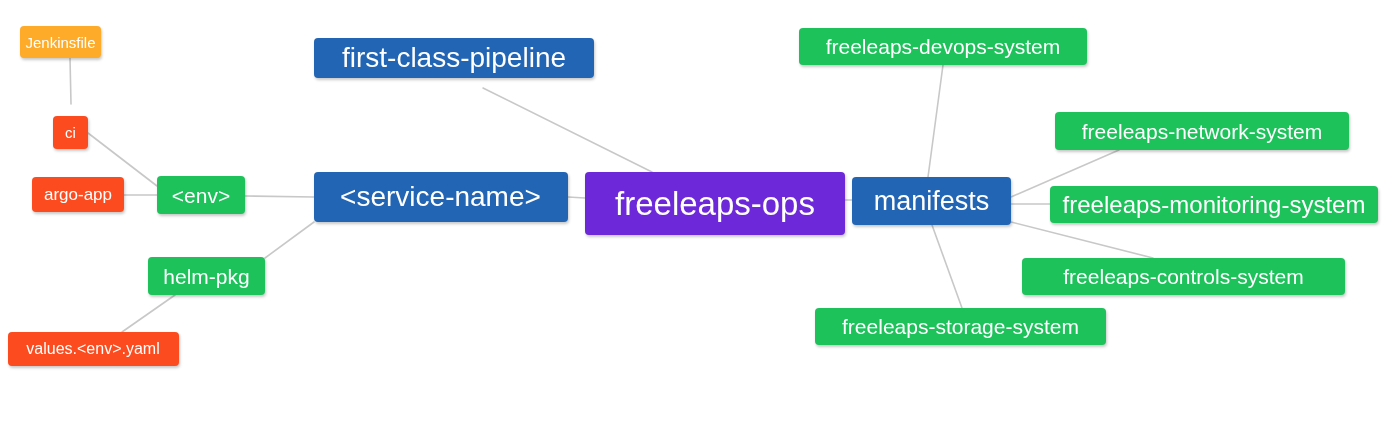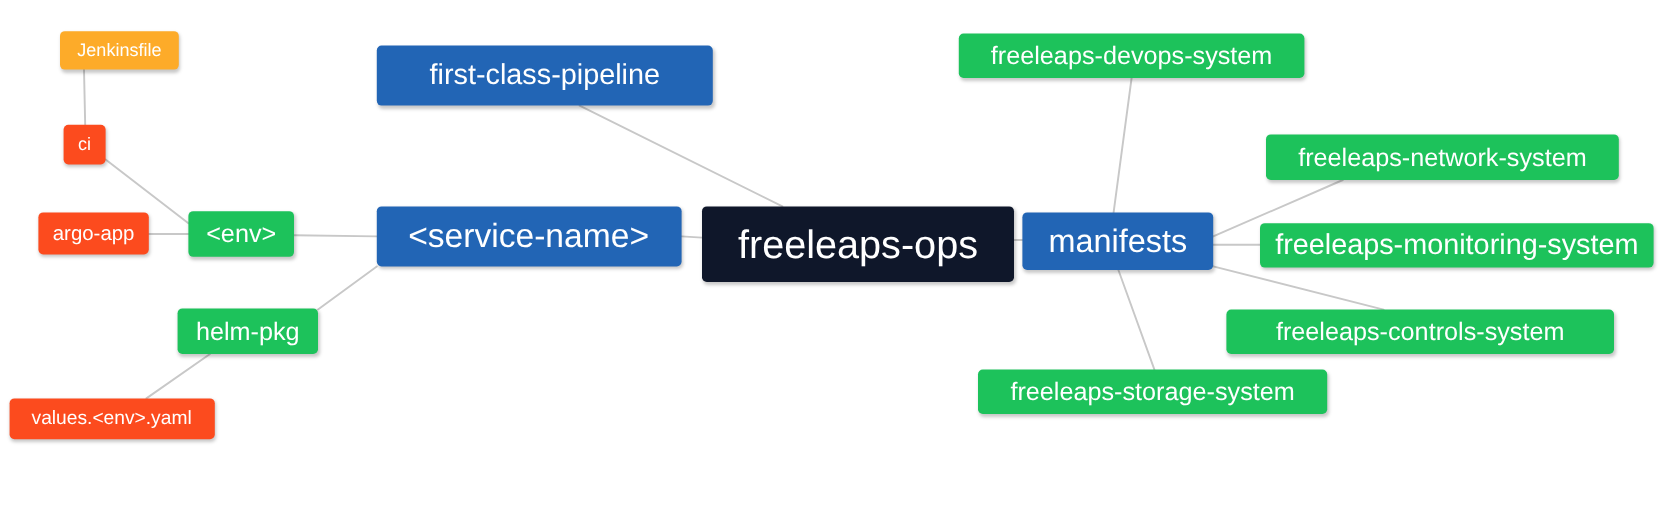--- a/index.html
+++ b/index.html
@@ -35,21 +35,21 @@
     justify-content: center;
     border-radius: 4px;
     color: #ffffff;
     white-space: nowrap;
     line-height: 1;
     text-align: center;
     box-shadow: 1px 2px 3px rgba(0,0,0,0.22);
     padding: 0 11px;
     user-select: none;
   }
-  .node-root   { background: #0f172a; }
+  .node-root   { background: #6d28d9; }
   .node-blue   { background: #2265b5; }
   .node-green  { background: #1dc25b; }
   .node-orange { background: #fdab29; }
   .node-red    { background: #fc4b1e; }
 </style>
 </head>
 <body>
 
 <div id="mindmap-canvas">
   <svg id="edge-layer" width="1390" height="421" viewBox="0 0 1390 421">
@@ -62,27 +62,27 @@
       <line x1="568" y1="197" x2="585" y2="198" stroke="#c8c8c8" stroke-width="1.6" stroke-linecap="round"></line>
       <line x1="483" y1="88" x2="652" y2="172" stroke="#c8c8c8" stroke-width="1.6" stroke-linecap="round"></line>
       <line x1="845" y1="200" x2="852" y2="200" stroke="#c8c8c8" stroke-width="1.6" stroke-linecap="round"></line>
       <line x1="928" y1="177" x2="943" y2="65" stroke="#c8c8c8" stroke-width="1.6" stroke-linecap="round"></line>
       <line x1="1011" y1="197" x2="1119" y2="150" stroke="#c8c8c8" stroke-width="1.6" stroke-linecap="round"></line>
       <line x1="1011" y1="204" x2="1050" y2="204" stroke="#c8c8c8" stroke-width="1.6" stroke-linecap="round"></line>
       <line x1="1011" y1="222" x2="1153" y2="258" stroke="#c8c8c8" stroke-width="1.6" stroke-linecap="round"></line>
       <line x1="932" y1="225" x2="962" y2="308" stroke="#c8c8c8" stroke-width="1.6" stroke-linecap="round"></line>
     </svg>
   <div id="node-layer">
-      <div class="node node-orange" style="left: 20px; top: 26px; width: 99px; height: 32px; font-size: 15px; margin-left: 30px;">Jenkinsfile</div>
-      <div class="node node-red" style="left: 53px; top: 104px; width: 35px; height: 33px; font-size: 15px;">ci</div>
+      <div class="node node-orange" style="left: 20px; top: 26px; width: 81px; height: 32px; font-size: 15px;">Jenkinsfile</div>
+      <div class="node node-red" style="left: 53px; top: 116px; width: 35px; height: 33px; font-size: 15px;">ci</div>
       <div class="node node-red" style="left: 32px; top: 177px; width: 92px; height: 35px; font-size: 17px;">argo-app</div>
       <div class="node node-green" style="left: 157px; top: 176px; width: 88px; height: 38px; font-size: 21px;">&lt;env&gt;</div>
       <div class="node node-green" style="left: 148px; top: 257px; width: 117px; height: 38px; font-size: 21px;">helm-pkg</div>
       <div class="node node-red" style="left: 8px; top: 332px; width: 171px; height: 34px; font-size: 16px; padding-left: 10px;">values.&lt;env&gt;.yaml</div>
-      <div class="node node-blue" style="left: 314px; top: 38px; width: 280px; height: 50px; font-size: 24px;">first-class-pipeline</div>
+      <div class="node node-blue" style="left: 314px; top: 38px; width: 280px; height: 40px; font-size: 28px;">first-class-pipeline</div>
       <div class="node node-blue" style="left: 314px; top: 172px; width: 254px; height: 50px; font-size: 28px; padding-left: 10px;">&lt;service-name&gt;</div>
       <div class="node node-root" style="left: 585px; top: 172px; width: 260px; height: 63px; font-size: 33px;">freeleaps-ops</div>
       <div class="node node-blue" style="left: 852px; top: 177px; width: 159px; height: 48px; font-size: 27px;">manifests</div>
       <div class="node node-green" style="left: 799px; top: 28px; width: 288px; height: 37px; font-size: 21px;">freeleaps-devops-system</div>
       <div class="node node-green" style="left: 1055px; top: 112px; width: 294px; height: 38px; font-size: 21px;">freeleaps-network-system</div>
       <div class="node node-green" style="left: 1050px; top: 186px; width: 328px; height: 37px; font-size: 24px;">freeleaps-monitoring-system</div>
       <div class="node node-green" style="left: 1022px; top: 258px; width: 323px; height: 37px; font-size: 21px;">freeleaps-controls-system</div>
       <div class="node node-green" style="left: 815px; top: 308px; width: 291px; height: 37px; font-size: 21px;">freeleaps-storage-system</div>
     </div>
 </div>

